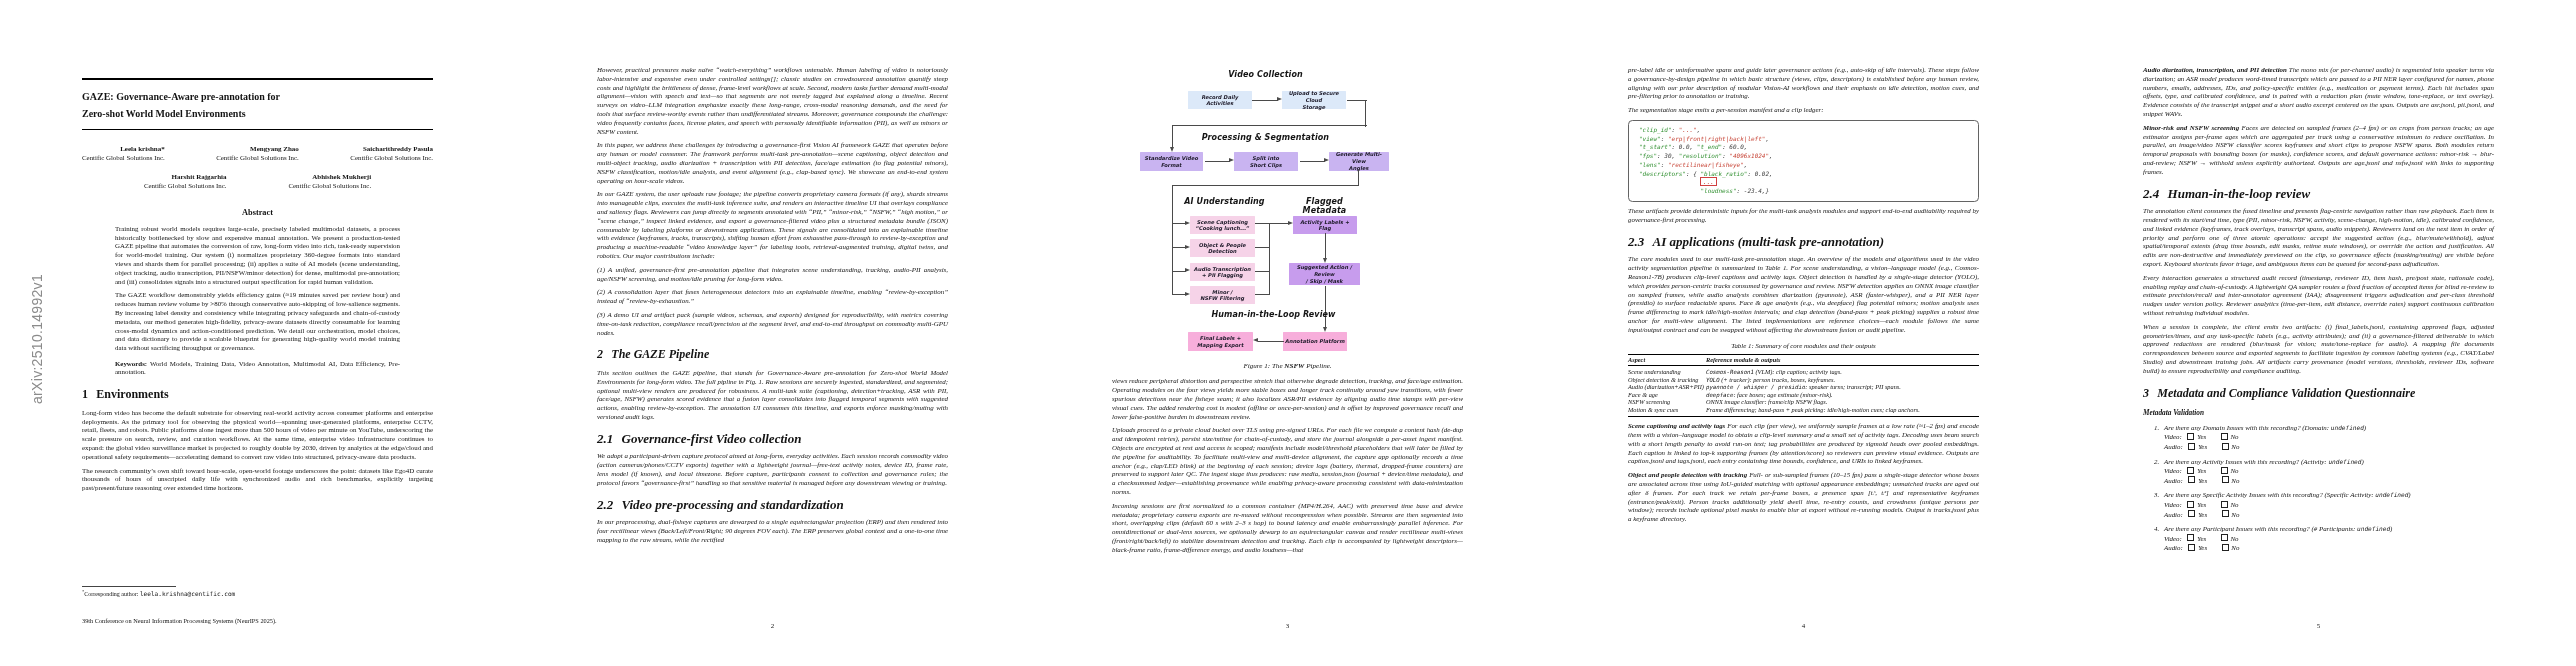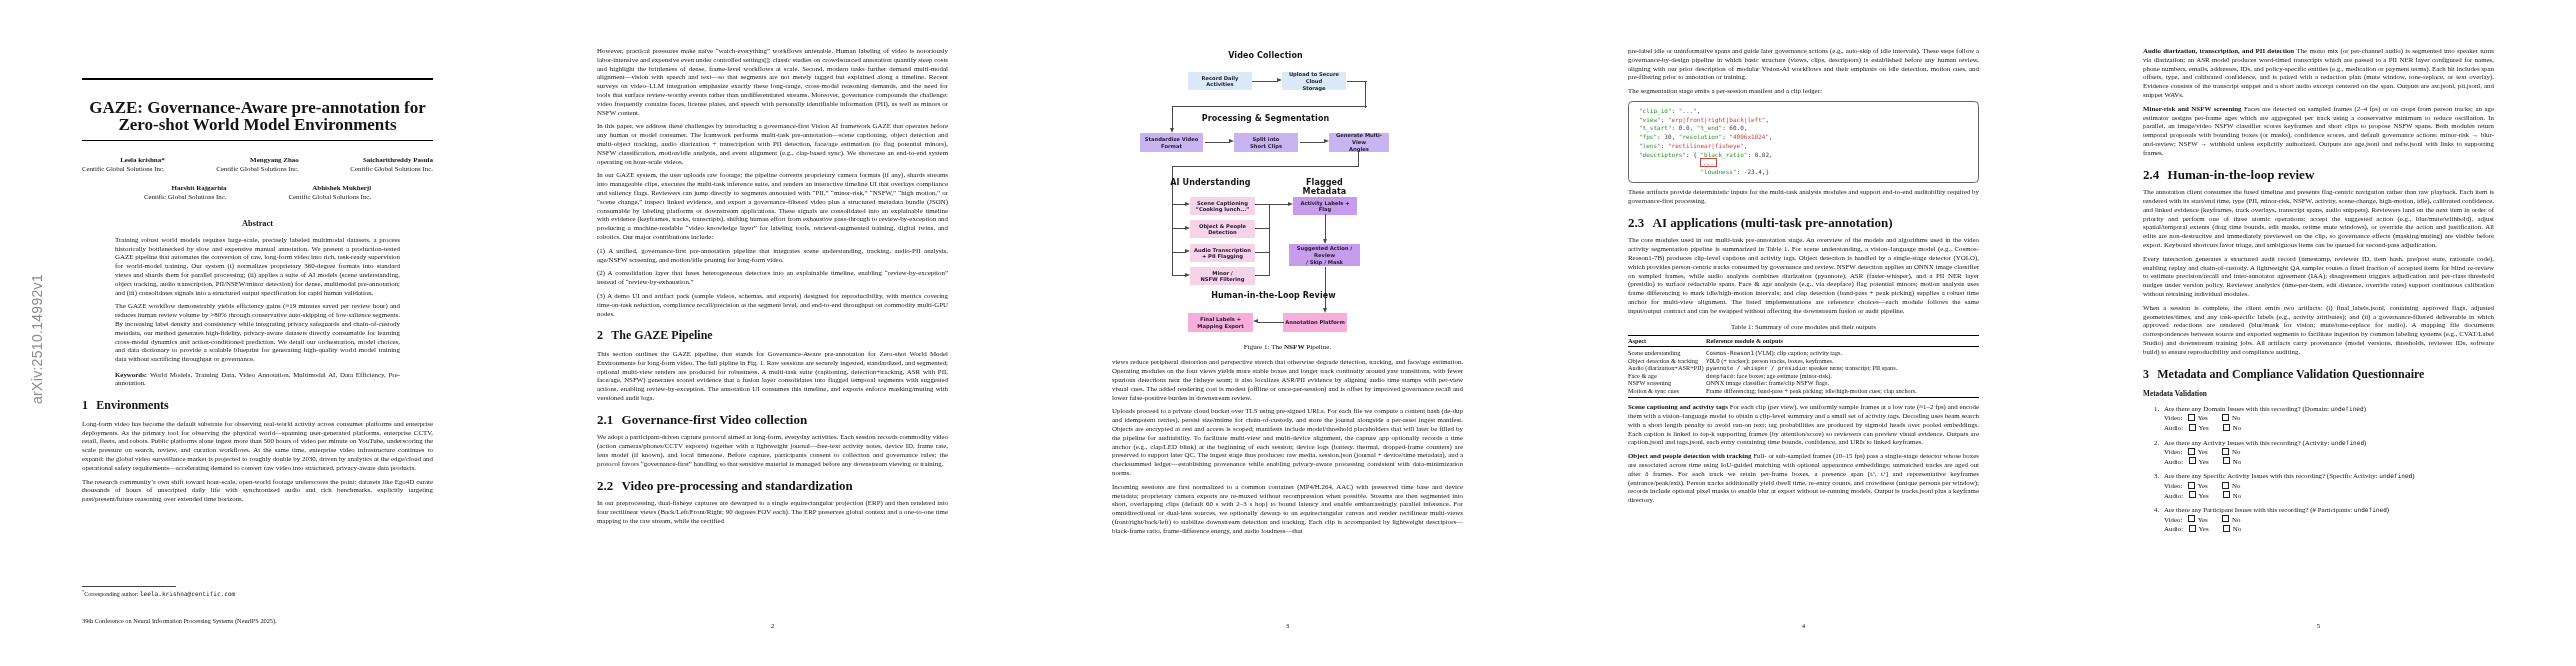--- a/index.html
+++ b/index.html
@@ -1,27 +1,27 @@
 <!DOCTYPE html>
 <html style="font-size:9px"><head>
 <meta charset="utf-8">
 <style>
   html,body{margin:0;padding:0;background:#ffffff;}
   body{width:2576px;height:667px;position:relative;font-family:"Liberation Serif","DejaVu Serif",serif;color:#141414;}
   .page{position:absolute;top:0;height:667px;width:515px;overflow:hidden;background:#fff;}
   #page-1{left:0}#page-2{left:515px}#page-3{left:1030px}#page-4{left:1546px}#page-5{left:2061px}
   .content{position:relative;margin:0 82px;width:351px;}
-  .pad-top{padding-top:47px;}
+  .pad-top{padding-top:66px;font-style:italic;}
   .para{font-size:6.9px;line-height:8.8px;text-align:justify;margin:0 0 5px 0;}
   .plead{font-weight:bold;}
   .mono{font-family:"DejaVu Sans Mono","Liberation Mono",monospace;font-size:6.1px;}
   
   .rule-thick{height:2.2px;background:#000;margin-top:78px;}
   .rule-thin{height:0.8px;background:#000;margin-top:6.7px;}
-  .title{font-size:17px;font-weight:bold;text-align:center;line-height:16.7px;margin-top:20px;}
+  .title{font-size:10px;font-weight:bold;text-align:left;line-height:16.7px;margin-top:9px;}
   .authors-row{display:flex;justify-content:space-between;margin-top:14.5px;}
   .authors-row.second{justify-content:space-evenly;margin-top:12.2px;}
   .author{text-align:right;}
   .author .name{font-weight:bold;font-size:7px;}
   .author .affil{font-size:6.9px;margin-top:1.1px;}
   .abs-head{text-align:center;font-weight:bold;font-size:8.3px;margin:19px 0 7.8px 0;}
   .abstract{margin:0 33px;}
   .kw{margin-top:6.7px;}
   h2.sec{font-size:12px;margin:10px 0 6.7px 0;}
   h3.sec{font-size:13px;margin:9px 0 5.6px 0;}
@@ -174,21 +174,21 @@
 Short Clips</div>
       <div class="fbox lav" style="left:217px;top:82px;width:60px;height:18.3px">Generate Multi-View
 Angles</div>
       <div class="fl hl" style="left:93px;top:91px;width:25px"></div>
       <div class="ah-r" style="left:117px;top:88px"></div>
       <div class="fl hl" style="left:188px;top:91px;width:24.5px"></div>
       <div class="ah-r" style="left:212px;top:88px"></div>
       <div class="fl vl" style="left:246px;top:100px;height:15px"></div>
       <div class="fl hl" style="left:60px;top:115px;width:187px"></div>
       <div class="fl vl" style="left:60px;top:115px;height:110px"></div>
-      <div class="fig-h" style="left:57px;top:127px;width:83px">AI Understanding</div>
+      <div class="fig-h" style="left:71px;top:127px;width:83px">AI Understanding</div>
       <div class="fig-h" style="left:171px;top:127px;width:83px">Flagged Metadata</div>
       <div class="fbox pink" style="left:78px;top:146px;width:65px;height:18px">Scene Captioning
 “Cooking lunch...”</div>
       <div class="fbox pink" style="left:78px;top:169px;width:65px;height:18px">Object &amp; People
 Detection</div>
       <div class="fbox pink" style="left:78px;top:193px;width:65px;height:18px">Audio Transcription
 + PII Flagging</div>
       <div class="fbox pink" style="left:78px;top:216px;width:65px;height:18px">Minor /
 NSFW Filtering</div>
       <div class="fl hl" style="left:60px;top:153px;width:14px"></div>

